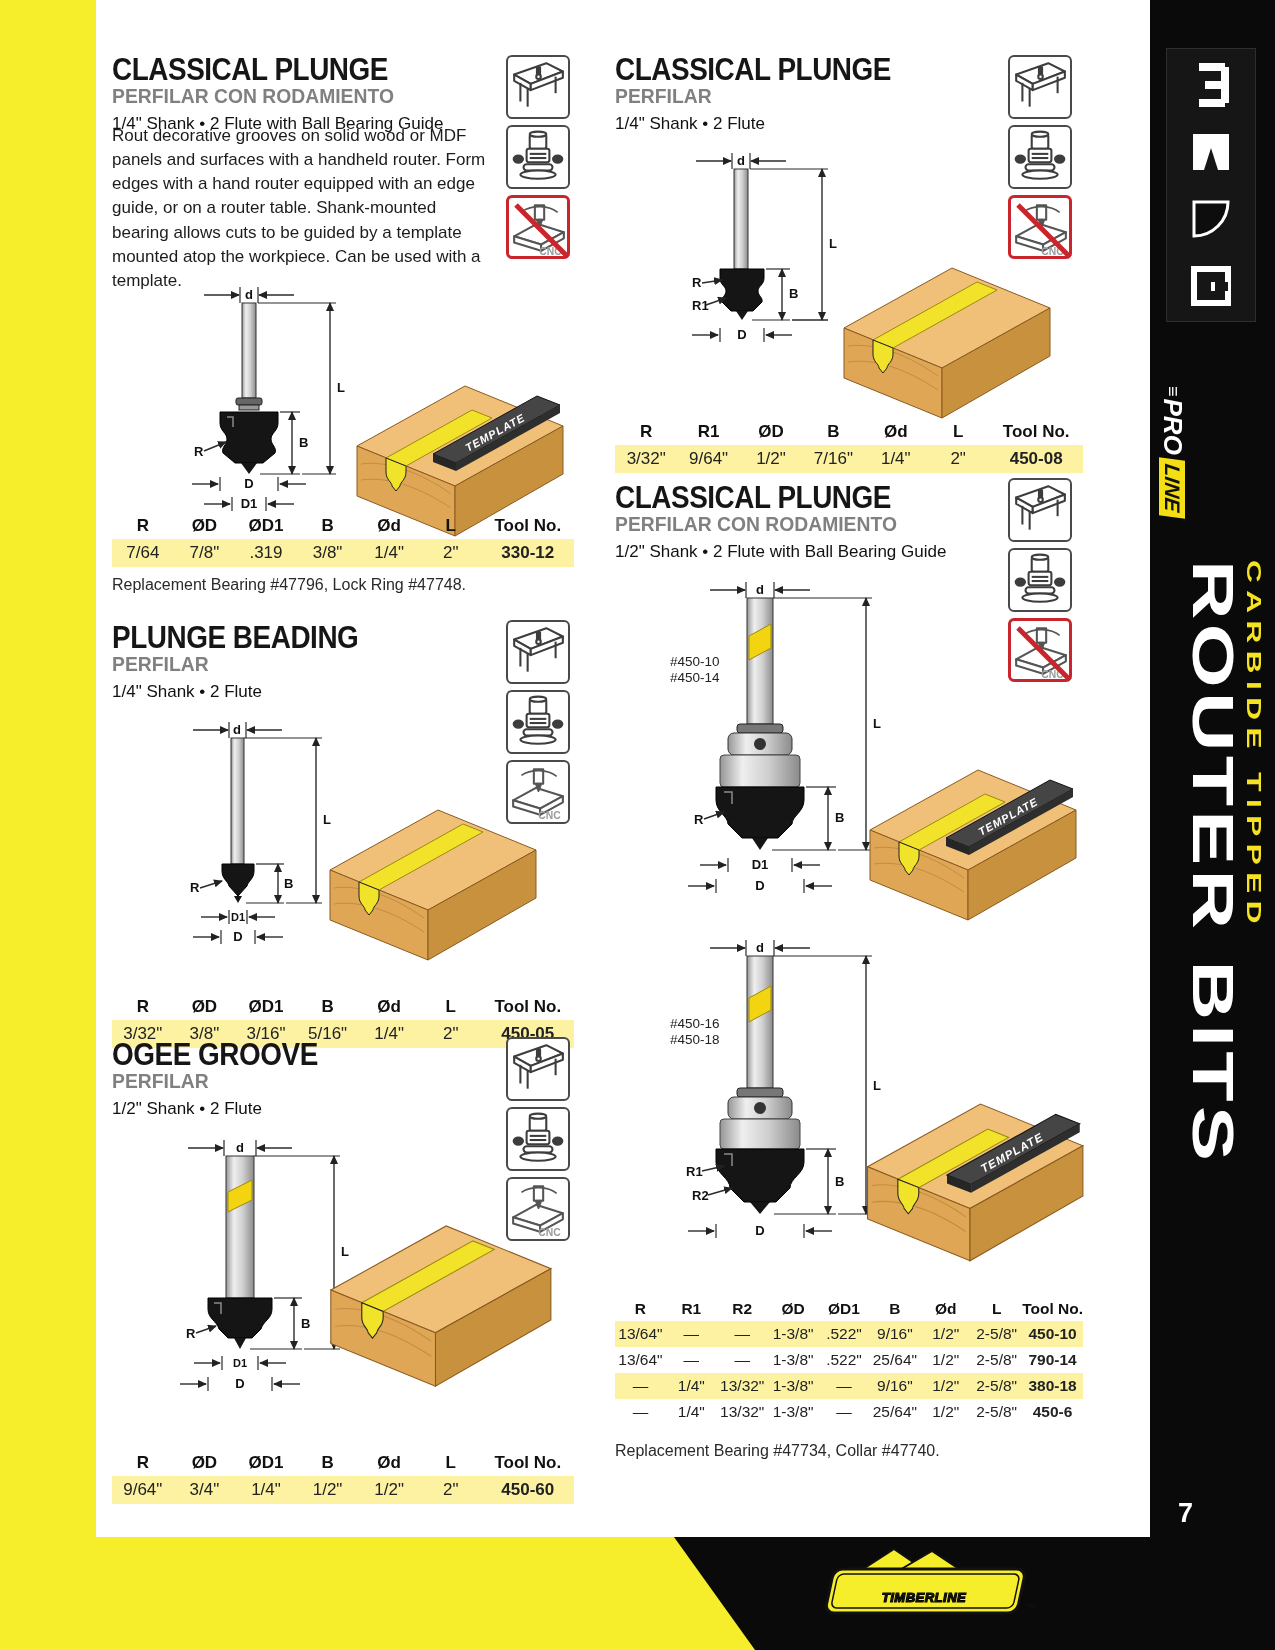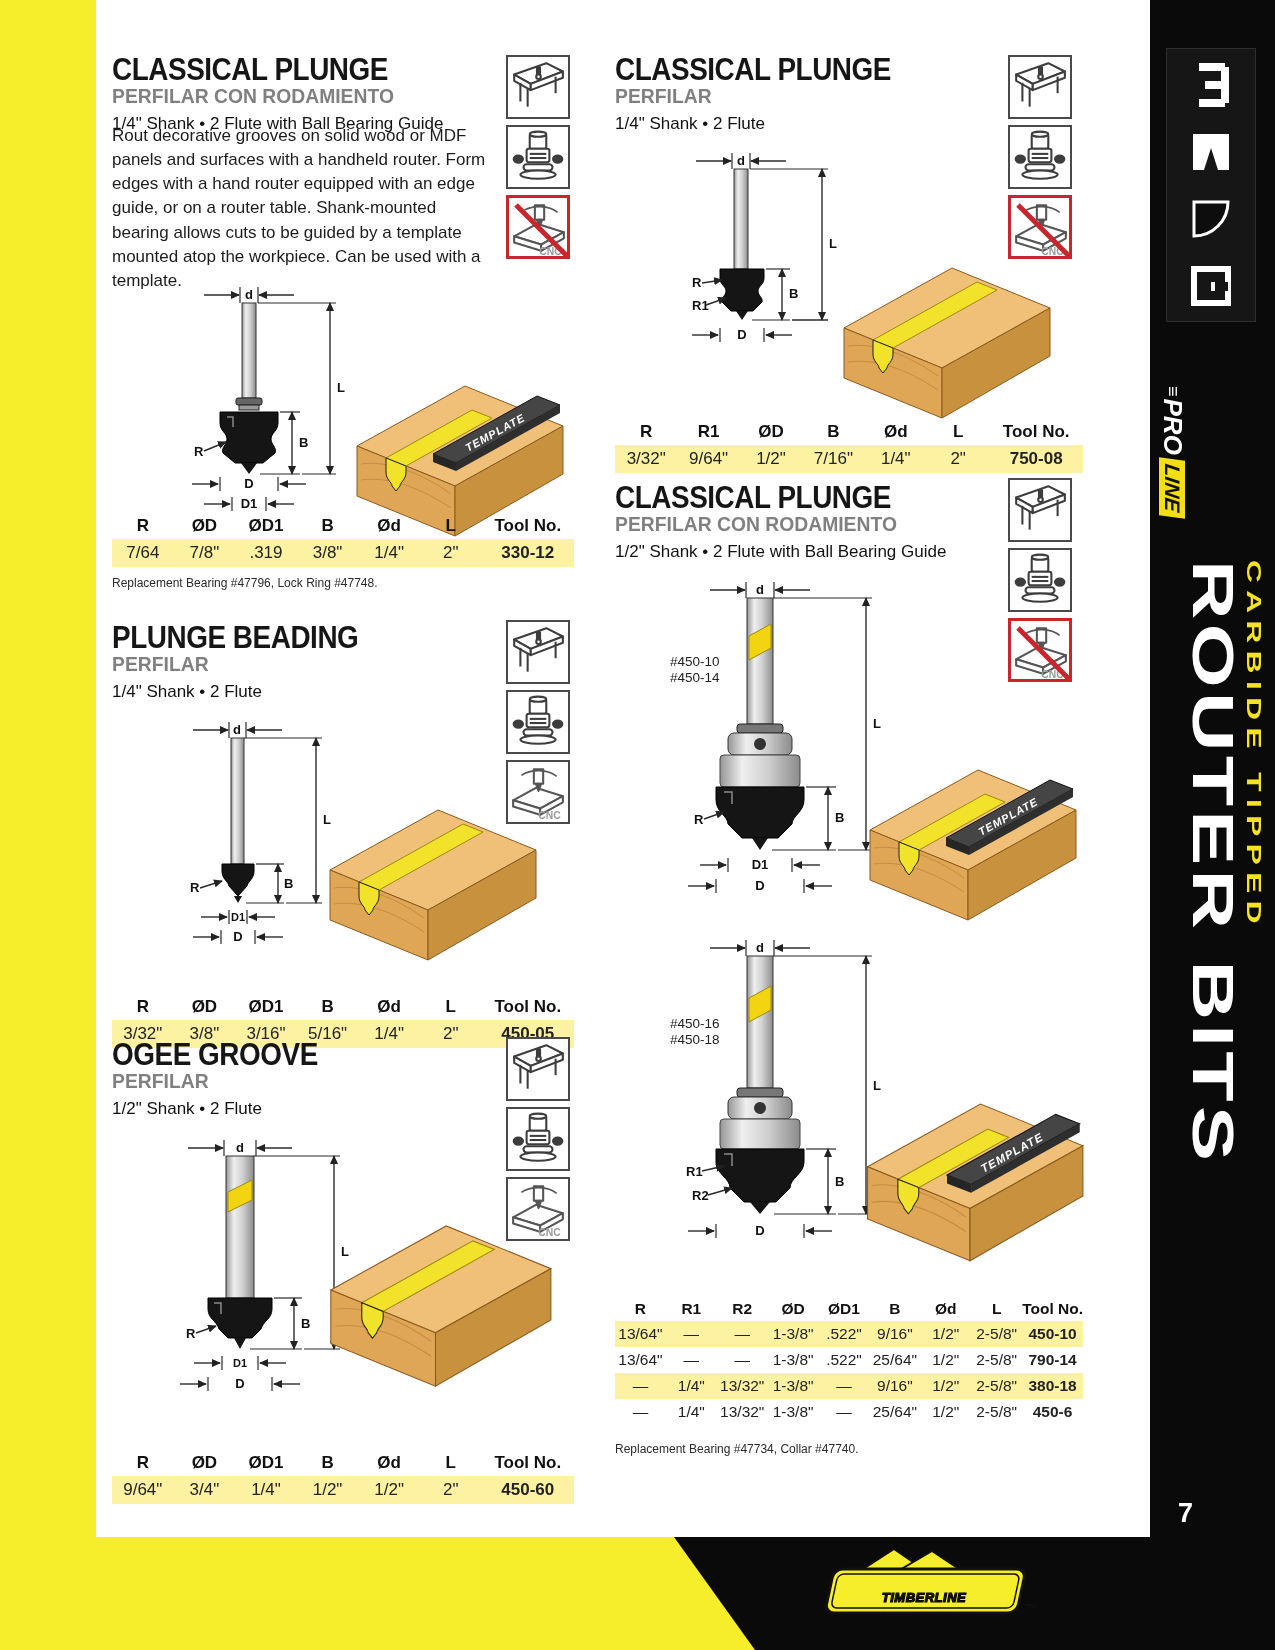--- a/index.html
+++ b/index.html
@@ -28,32 +28,32 @@
   .footer-black{left:0;top:1537px;width:1275px;height:113px;background:#0a0a0a;}
   .footer-wedge{left:0;top:1537px;width:1275px;height:113px;background:#f7ee2b;
      clip-path:polygon(0 0,674px 0,755px 113px,0 113px);}
   
   .sec-title{font-size:31px;font-weight:bold;letter-spacing:-0.5px;color:#161616;
              transform:scaleX(.9);transform-origin:0 0;white-space:nowrap;}
   .sec-sub{font-size:21px;font-weight:bold;color:#808080;transform:scaleX(.92);
            transform-origin:0 0;white-space:nowrap;}
   .sec-spec{font-size:17px;color:#111;}
   .sec-desc{font-size:17px;line-height:1.42;color:#1c1c1c;width:382px;}
-  .sec-note{font-size:12px;color:#2a2a2a;}
+  .sec-note{font-size:16px;color:#2a2a2a;}
   
   .spec-table{border-collapse:collapse;table-layout:fixed;width:100%;text-align:center;
               font-size:17px;}
   .spec-table th{font-weight:bold;color:#111;padding:2px 0 3px;}
   .spec-table td{color:#222;padding:4px 0;}
   .spec-table tbody tr:nth-child(odd){background:#fcf2a2;}
   .spec-table th:last-child,.spec-table td:last-child{font-weight:bold;}
   .t9{font-size:15.5px;}
   
   .icon-stack{display:flex;flex-direction:column;gap:6px;}
-  .tool-icon{width:64px;height:64px;background:#fff;border:2.5px solid #4a4a4a;border-radius:0;
+  .tool-icon{width:64px;height:64px;background:#fff;border:2.5px solid #4a4a4a;border-radius:6px;
              position:relative;box-sizing:border-box;}
   .tool-icon.nocnc{border-color:#c9252c;border-width:3px;}
   .tool-icon svg{position:absolute;left:1px;top:1px;}
   .redline{position:absolute;left:0;top:0;}
   
   svg text{font-family:"Liberation Sans",sans-serif;font-weight:bold;font-size:13px;fill:#111;}
   svg text.vl{font-weight:normal;font-size:13.5px;fill:#222;}
   svg text.tpl{font-style:italic;font-size:11px;fill:#fff;letter-spacing:1px;}
   svg text.cnct{font-size:10px;fill:#9a9a9a;}
   
@@ -557,21 +557,21 @@
           </tr>
         </thead>
         <tbody>
           <tr>
             <td>3/32"</td>
             <td>9/64"</td>
             <td>1/2"</td>
             <td>7/16"</td>
             <td>1/4"</td>
             <td>2"</td>
-            <td>750-08</td>
+            <td>450-08</td>
           </tr>
         </tbody>
       </table>
   </div>
 
   <div class="abs sec-title" style="left:615px;top:480px">CLASSICAL PLUNGE</div>
   <div class="abs sec-sub" style="left:615px;top:512px">PERFILAR CON RODAMIENTO</div>
   <div class="abs sec-spec" style="left:615px;top:542px">1/2" Shank • 2 Flute with Ball Bearing Guide</div>
 
   <div class="abs icon-stack" style="left:1008px;top:478px">

